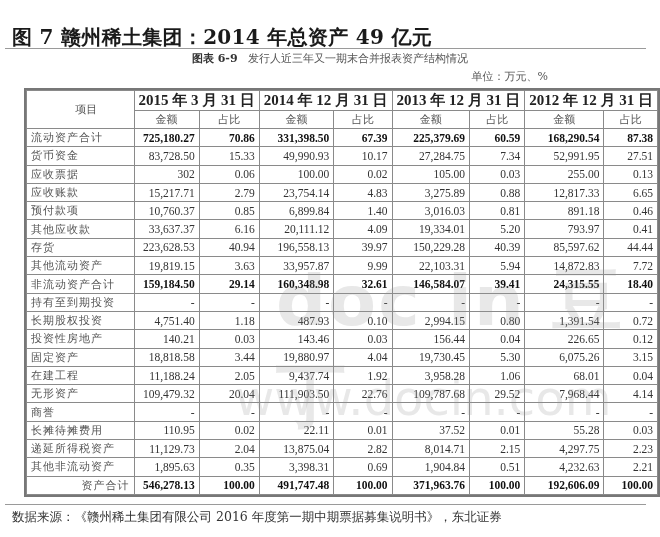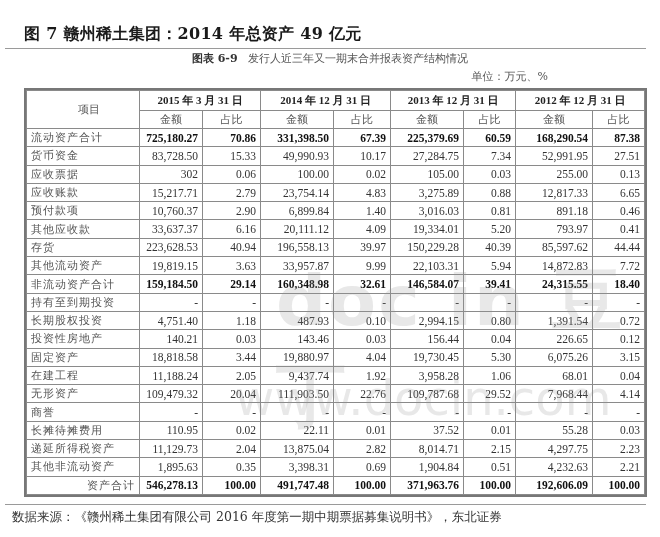--- a/index.html
+++ b/index.html
@@ -1,30 +1,30 @@
 <!DOCTYPE html>
 <html><head>
 <meta charset="utf-8">
 <style>
   html, body { margin:0; padding:0; background:#ffffff; }
   body { width:660px; height:537px; position:relative; overflow:hidden;
          font-family:"DejaVu Serif","Liberation Serif",serif; color:#222; }
-  .fig-title { position:absolute; left:24px; top:24px; font-size:16px; font-weight:bold;
+  .fig-title { position:absolute; left:12px; top:24px; font-size:20px; font-weight:bold;
                color:#1a1a1a; letter-spacing:0.3px; white-space:nowrap; }
   .rule-top { position:absolute; left:5px; right:14px; top:48px; border-top:1px solid #9a9a9a; }
   .tbl-caption { position:absolute; left:0; width:660px; top:51px; text-align:center;
                  font-size:11px; color:#555; white-space:nowrap; }
   .tbl-caption b { color:#333; }
   .unit { position:absolute; right:112px; top:69px; font-size:11px; color:#555; white-space:nowrap; }
   .tbl-wrap { position:absolute; left:24px; top:88px; border:2px solid #777; }
   table { border-collapse:collapse; font-family:"Liberation Serif","DejaVu Serif",serif;
           font-size:11.5px; color:#333; }
   td, th { border:1px solid #8a8a8a; padding:0 4px; height:17.3px; white-space:nowrap; }
   th { font-weight:normal; color:#555; font-size:11px; }
-  th.yr { font-weight:bold; color:#222; height:19px; font-size:11px; }
+  th.yr { font-weight:bold; color:#222; height:19px; font-size:15px; }
   th.sub { height:17px; }
   th.item { width:92px;padding-left:16px; }
   td.lbl { text-align:left; color:#555; font-size:11px; letter-spacing:1px; }
   td.num { text-align:right; }
   tr.bold td.num { font-weight:bold; color:#111; }
   tr.total td.lbl { text-align:right; }
   .c-amt1 { width:54px; } .c-pct1 { width:49px; }
   .c-amt2 { width:64px; } .c-pct2 { width:48px; }
   .c-amt3 { width:64px; } .c-pct3 { width:43px; }
   .c-amt4 { width:68px; } .c-pct4 { width:43px; }
@@ -110,21 +110,21 @@
           <td class="num">23,754.14</td>
           <td class="num">4.83</td>
           <td class="num">3,275.89</td>
           <td class="num">0.88</td>
           <td class="num">12,817.33</td>
           <td class="num">6.65</td>
         </tr>
         <tr>
           <td class="lbl">预付款项</td>
           <td class="num">10,760.37</td>
-          <td class="num">2.90</td>
+          <td class="num">0.85</td>
           <td class="num">6,899.84</td>
           <td class="num">1.40</td>
           <td class="num">3,016.03</td>
           <td class="num">0.81</td>
           <td class="num">891.18</td>
           <td class="num">0.46</td>
         </tr>
         <tr>
           <td class="lbl">其他应收款</td>
           <td class="num">33,637.37</td>

